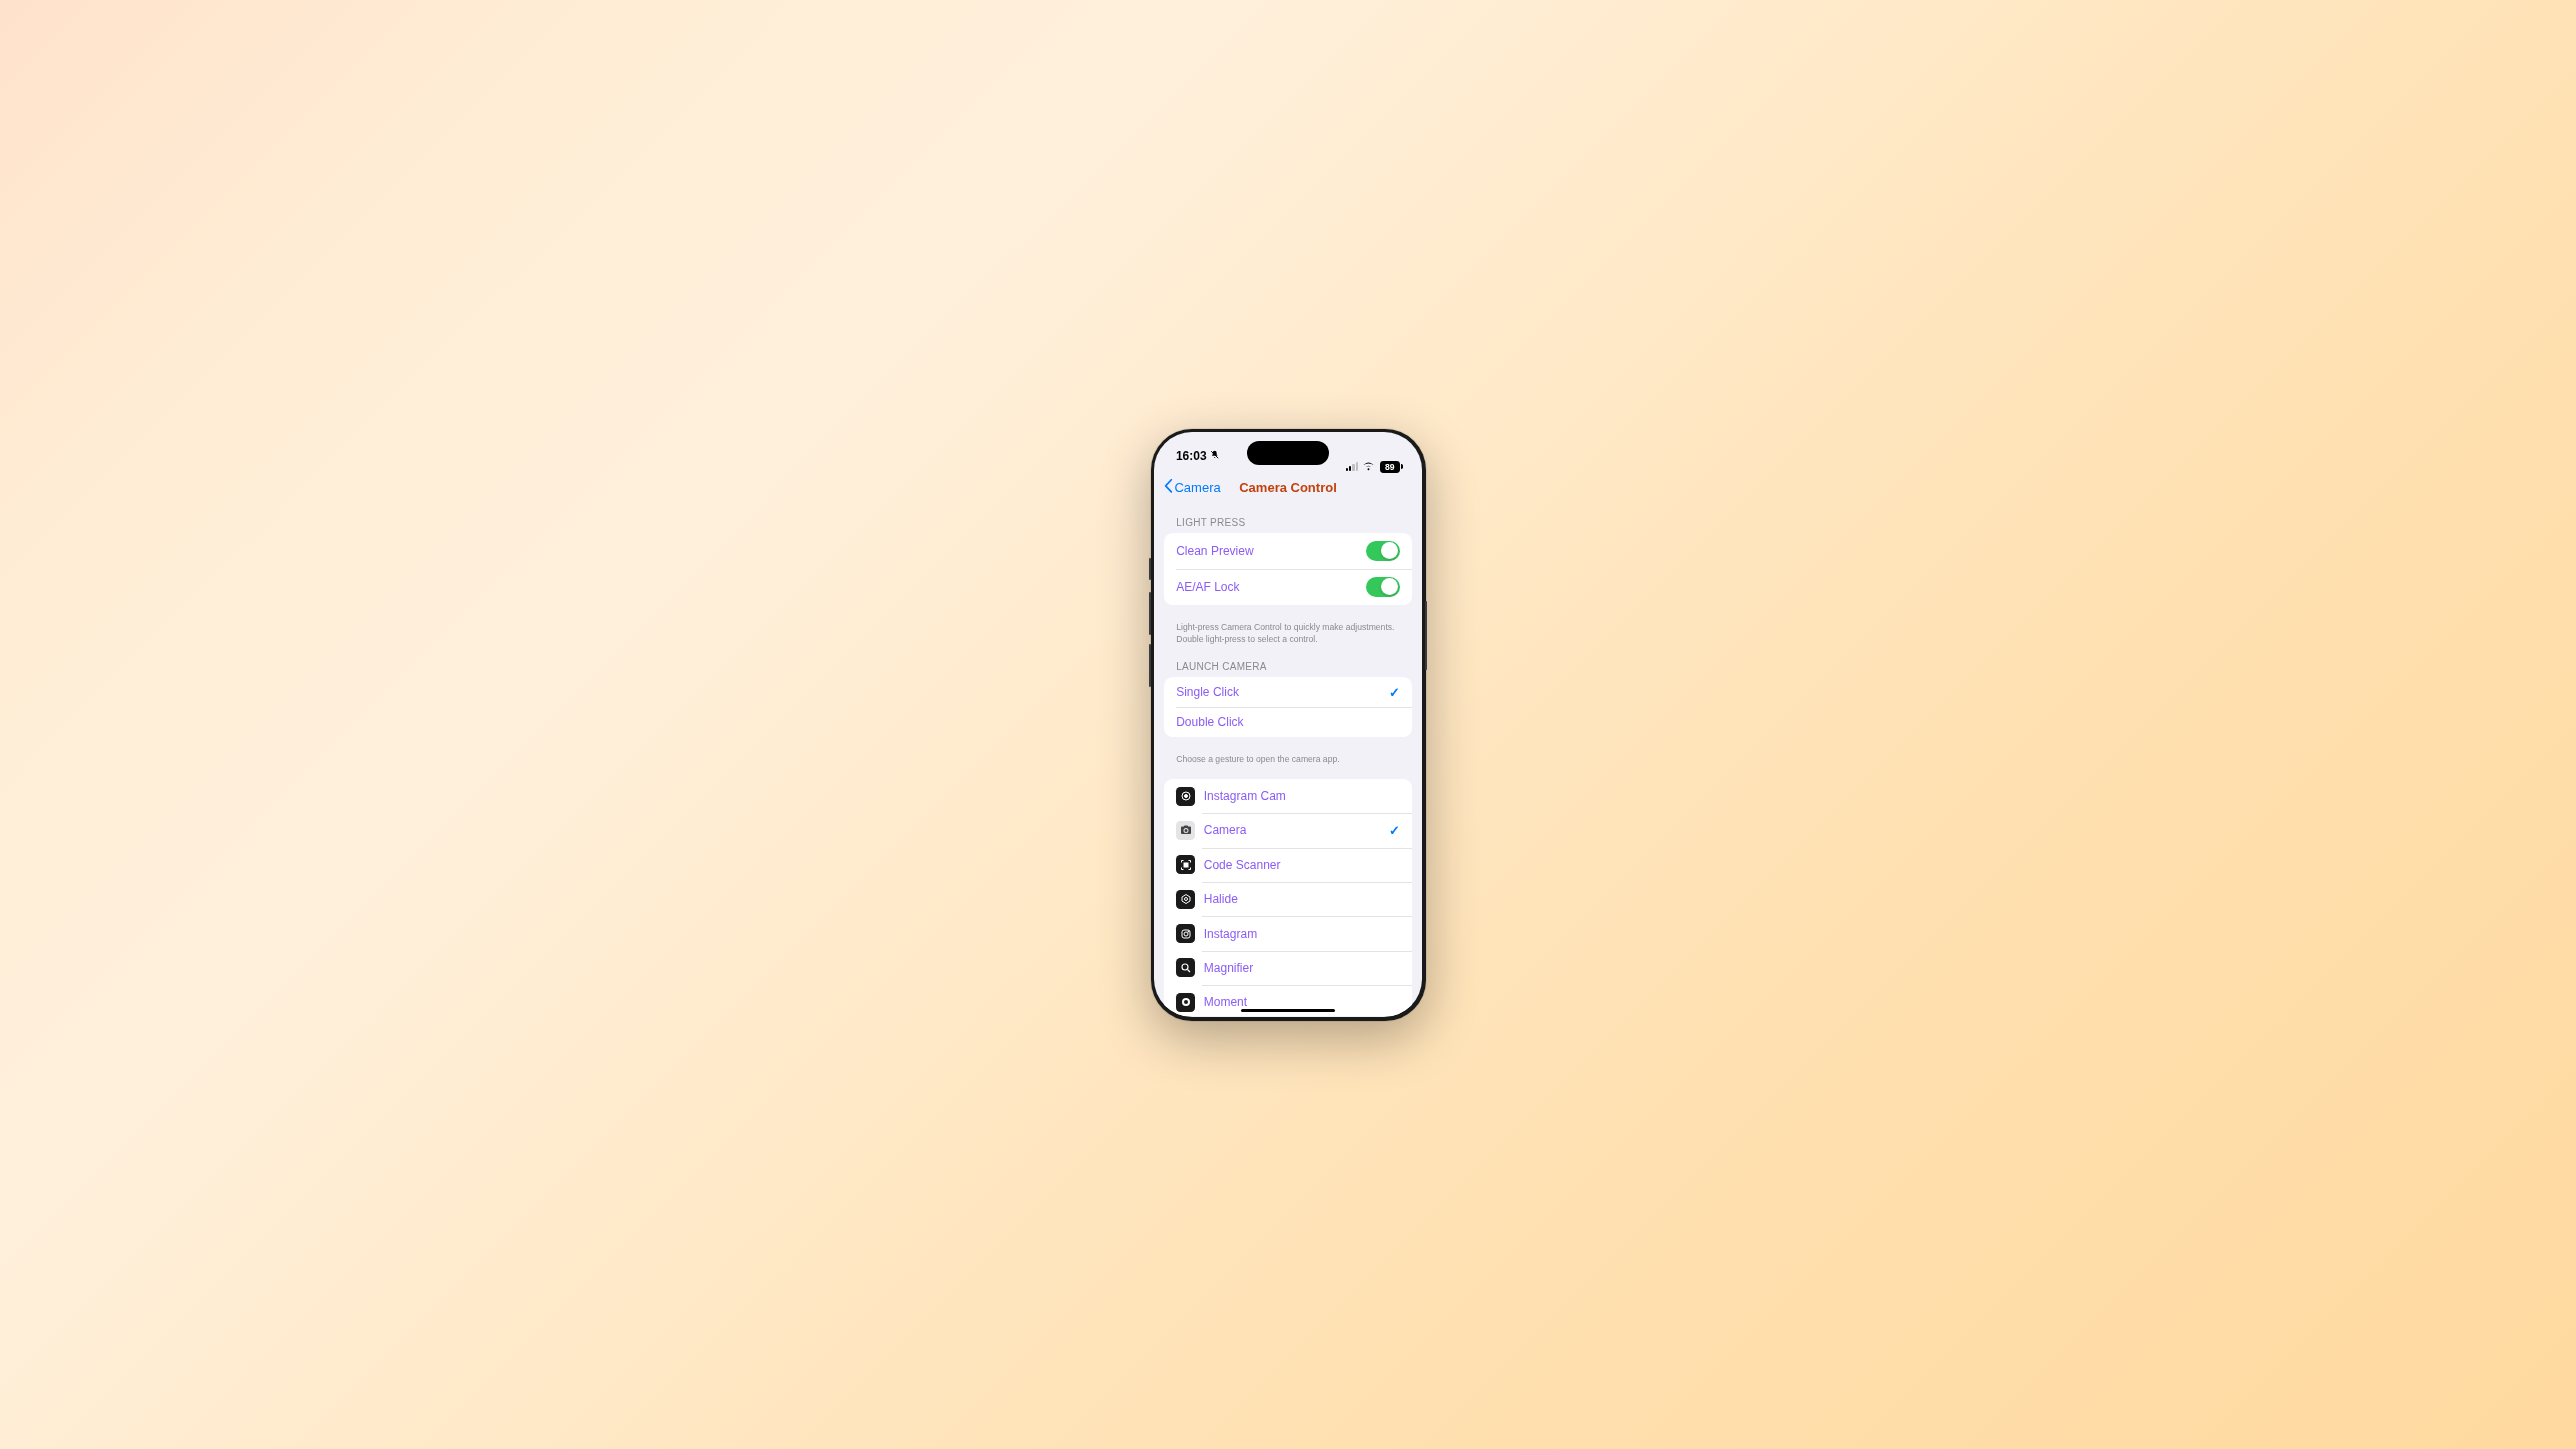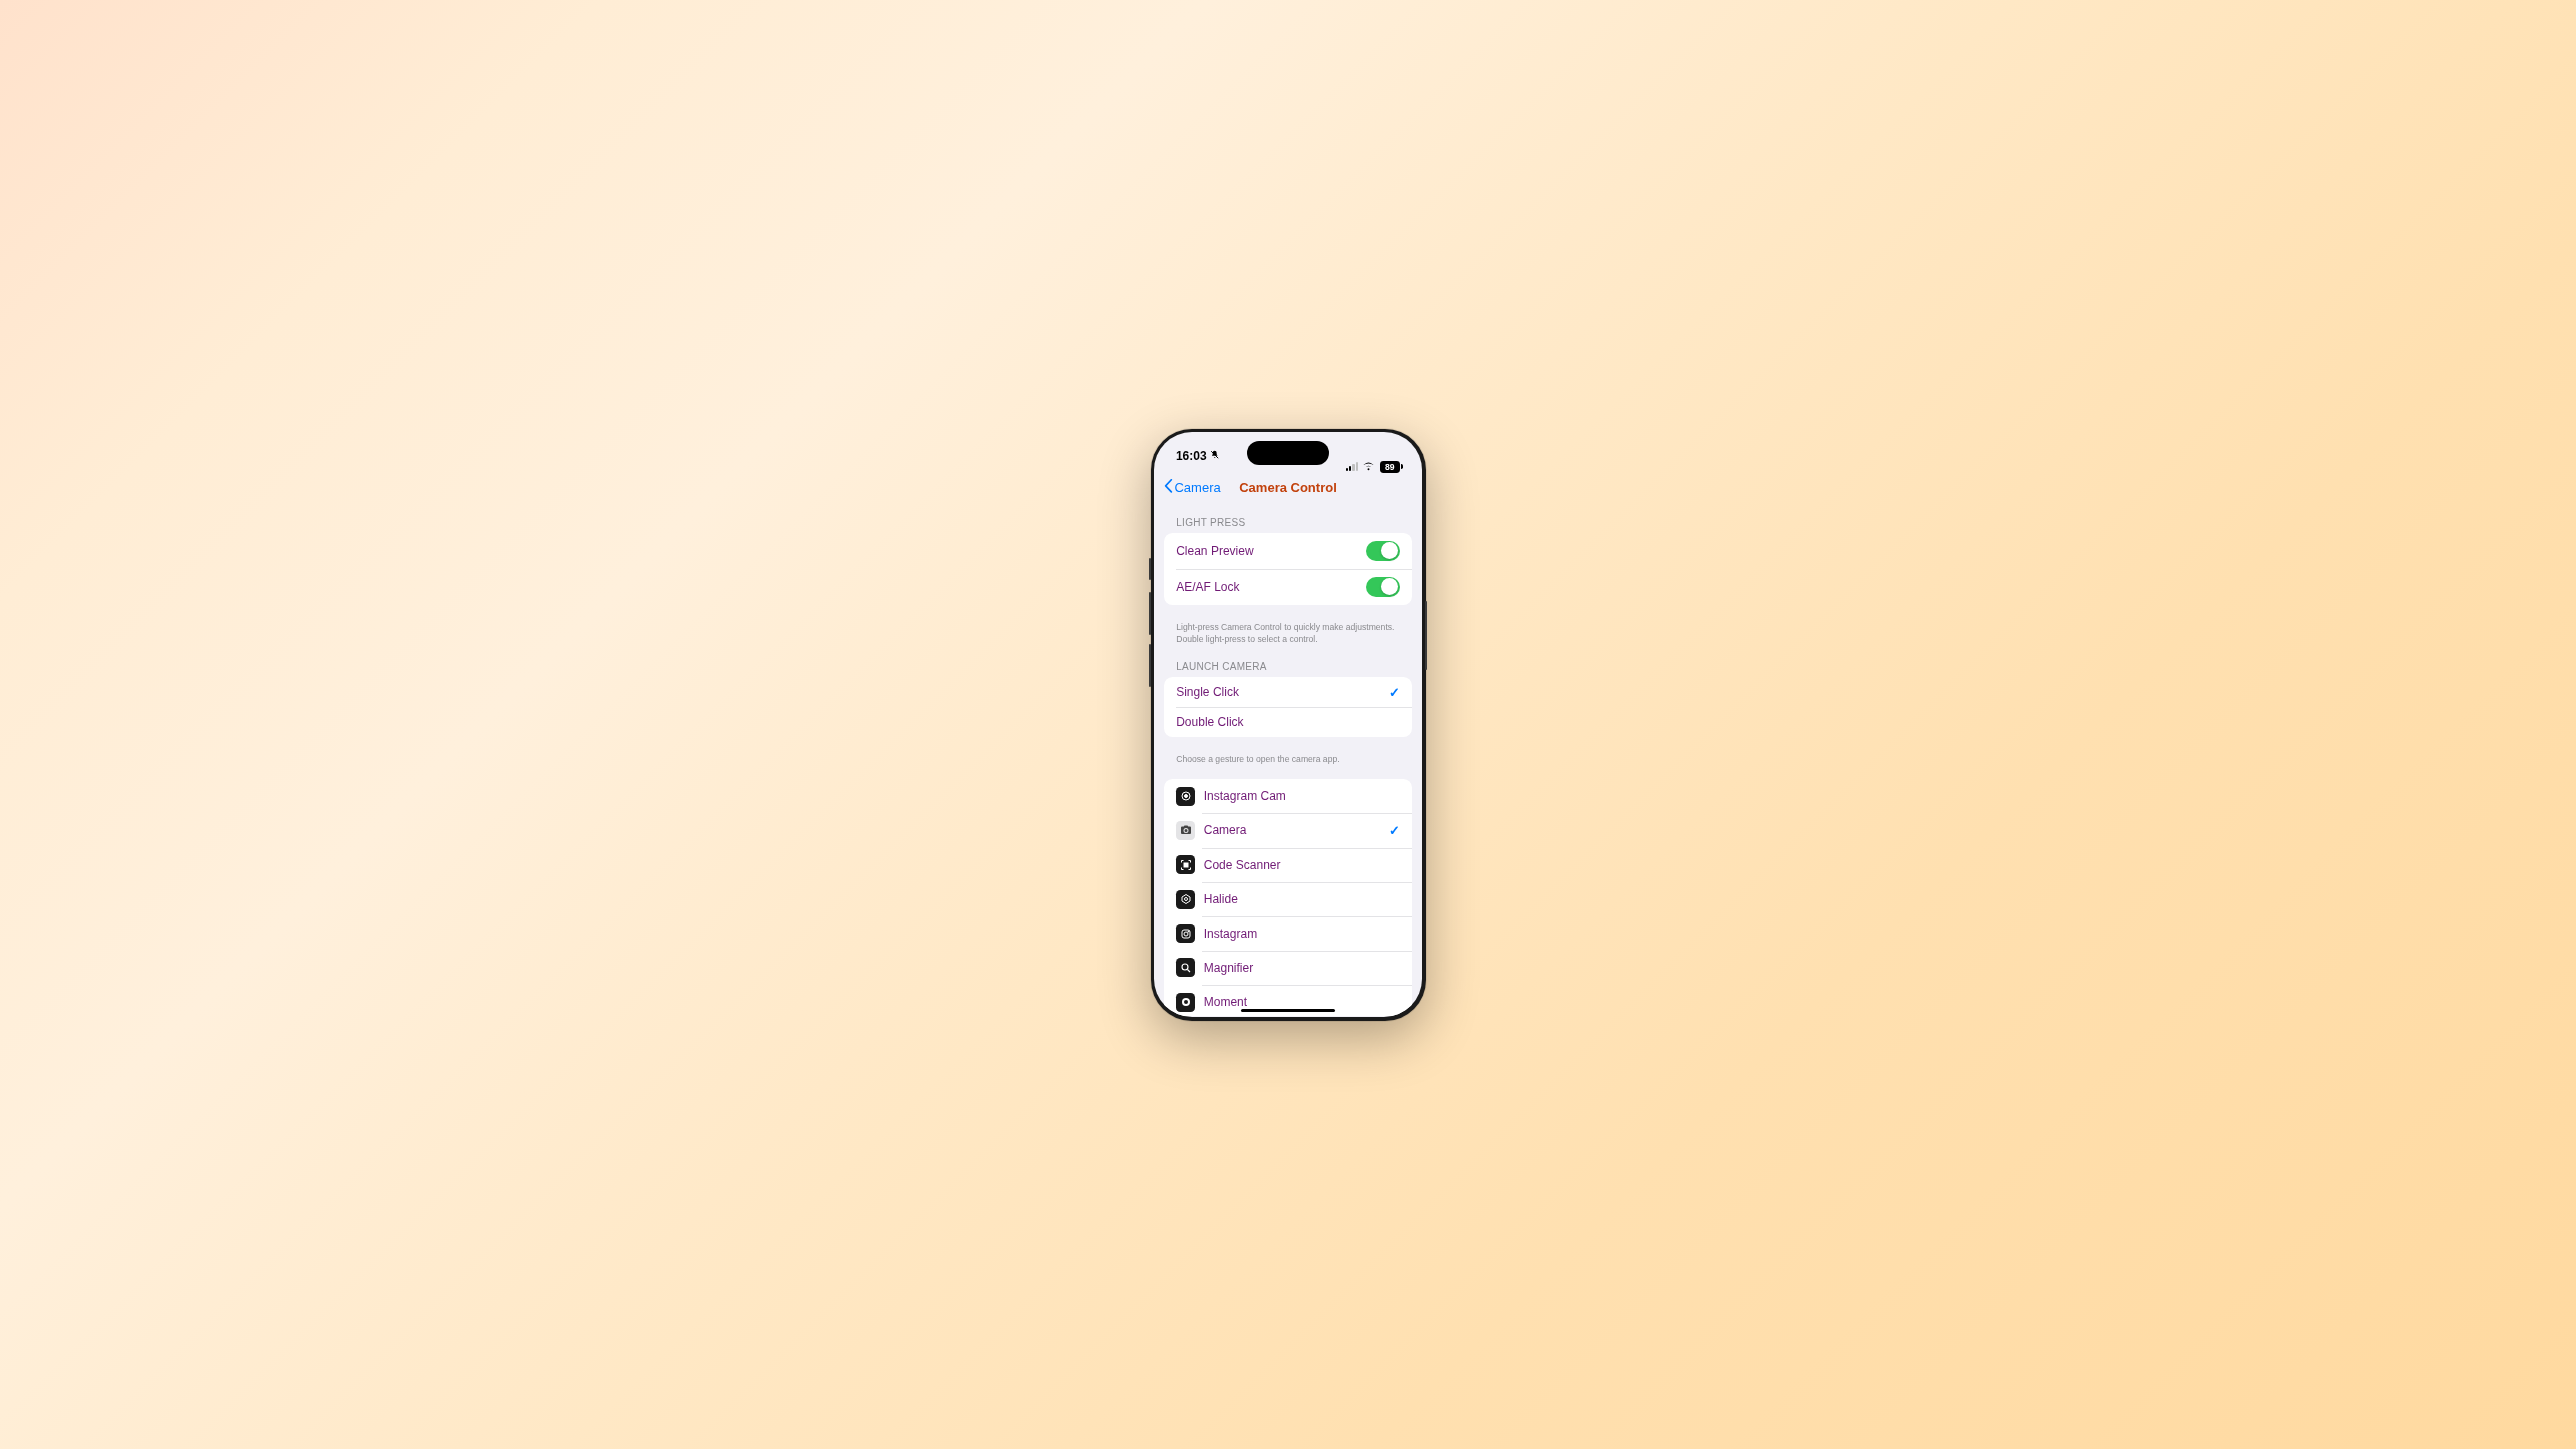--- a/index.html
+++ b/index.html
@@ -143,21 +143,21 @@
     .row + .row::before {
       content: "";
       position: absolute;
       top: 0;
       left: 12px;
       right: 0;
       height: 0.4px;
       background: #e3e3e6;
     }
     .row.with-icon + .row.with-icon::before { left: 38px; }
-    .row-label { flex: 1; font-size: 12px; color: #701a75; }
+    .row-label { flex: 1; font-size: 12px; color: #8b5cf6; }
     .toggle {
       width: 34px;
       height: 20.6px;
       background: #34c759;
       border-radius: 10.3px;
       position: relative;
       flex-shrink: 0;
     }
     .toggle::after {
       content: "";

